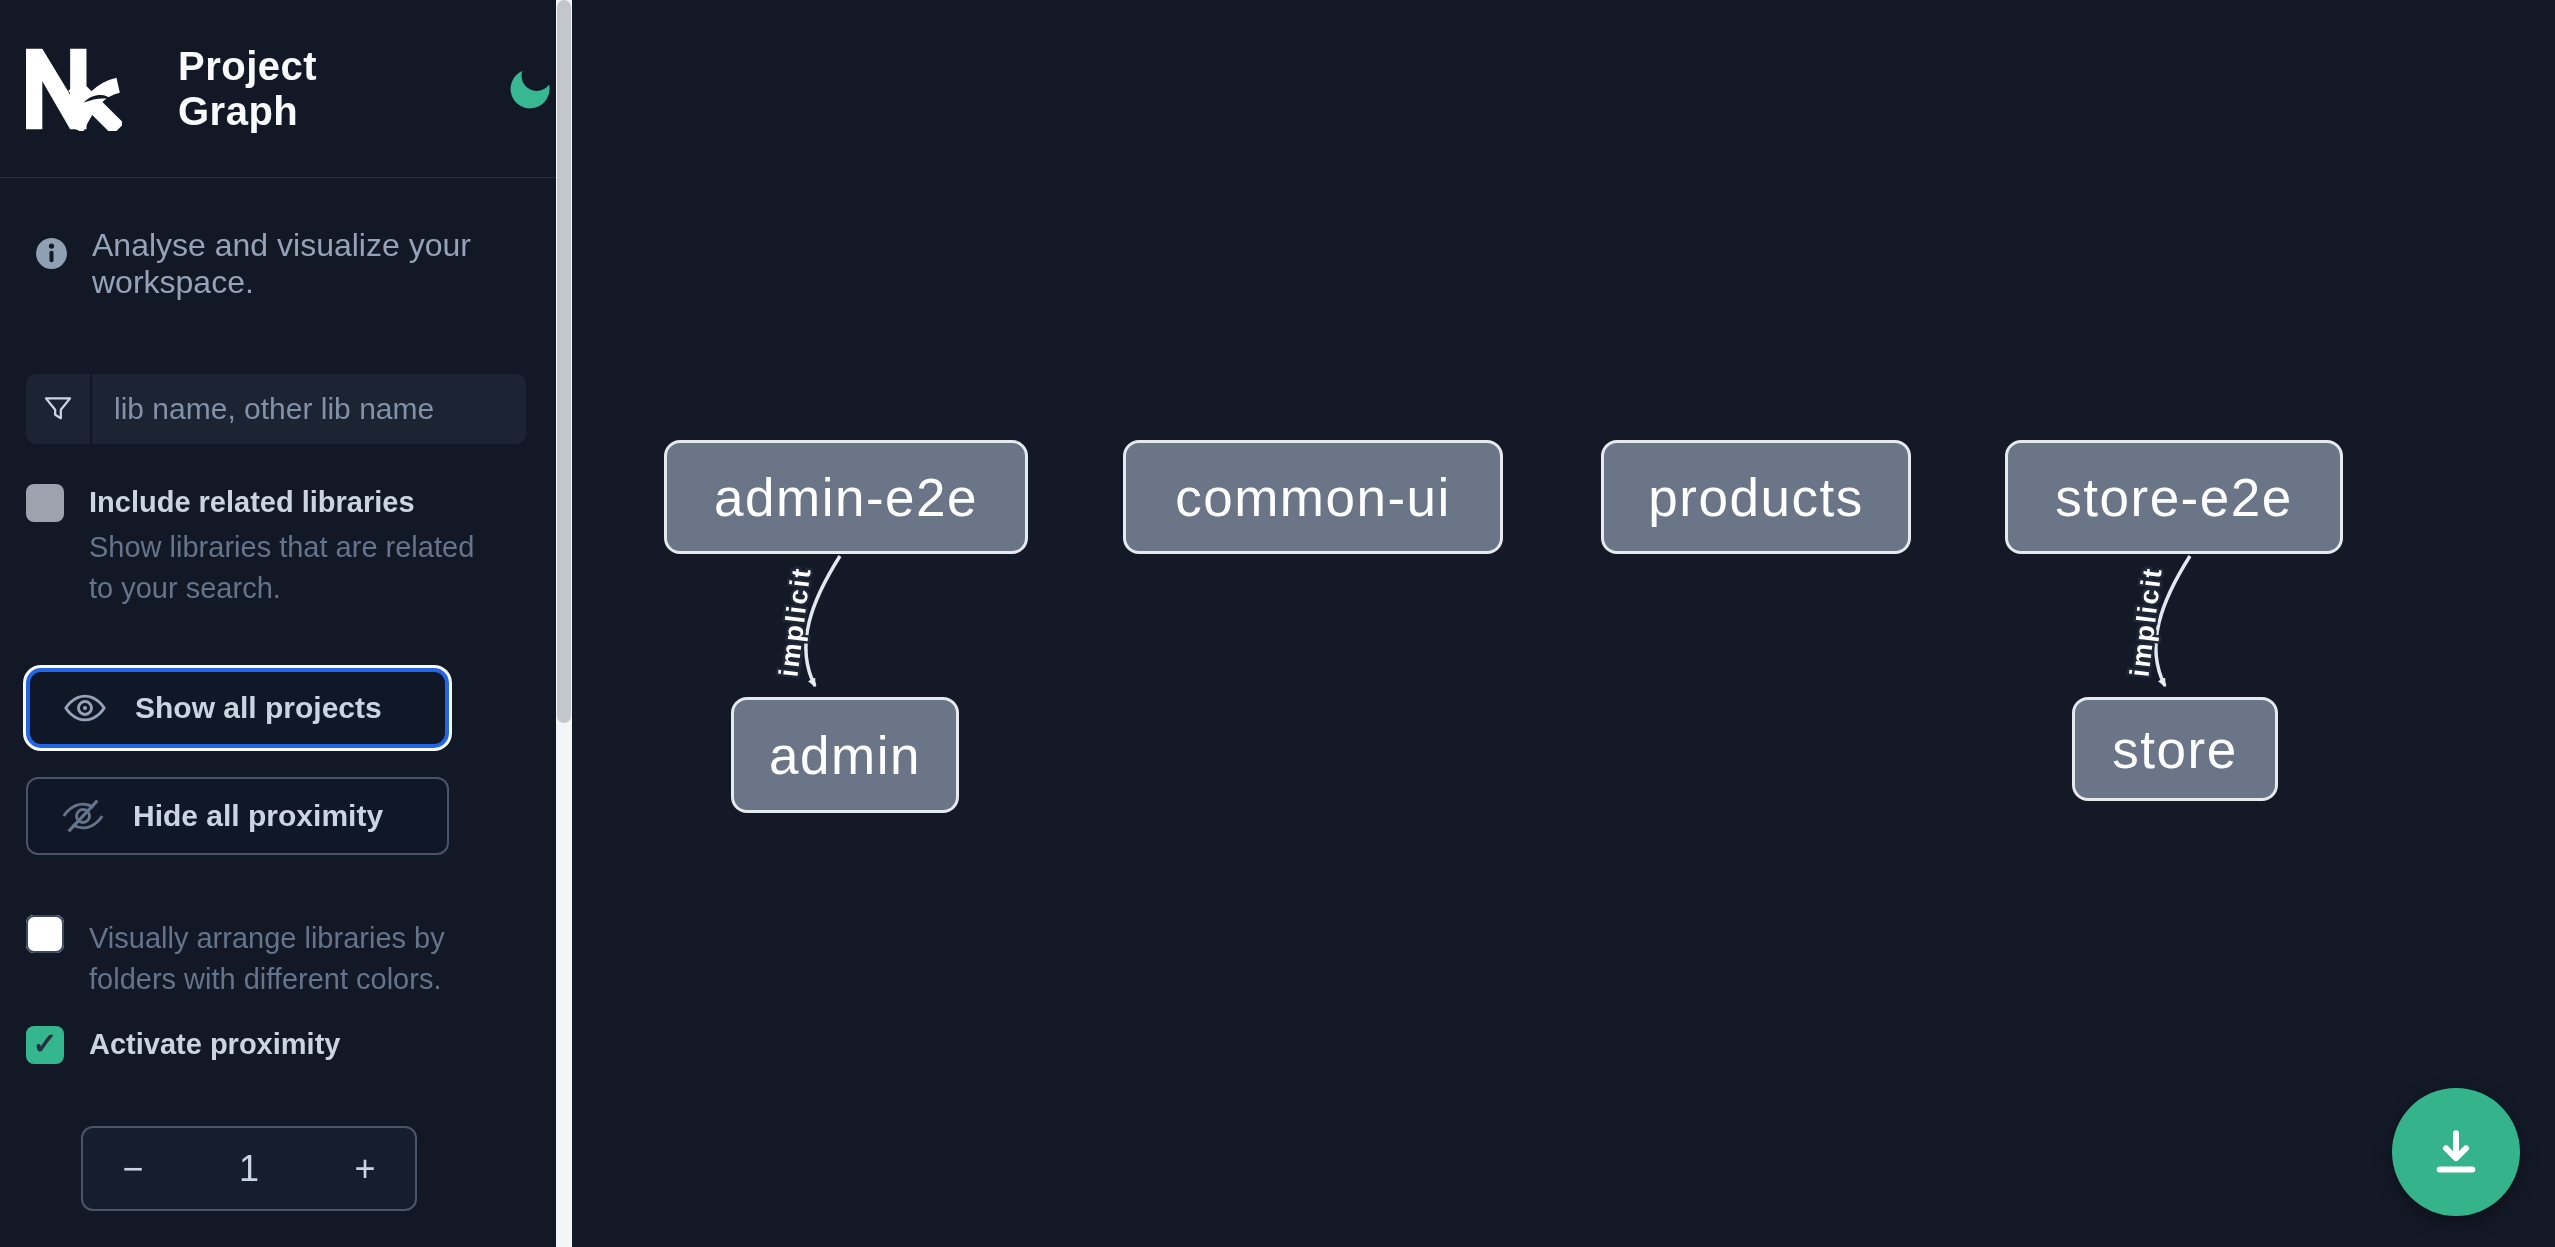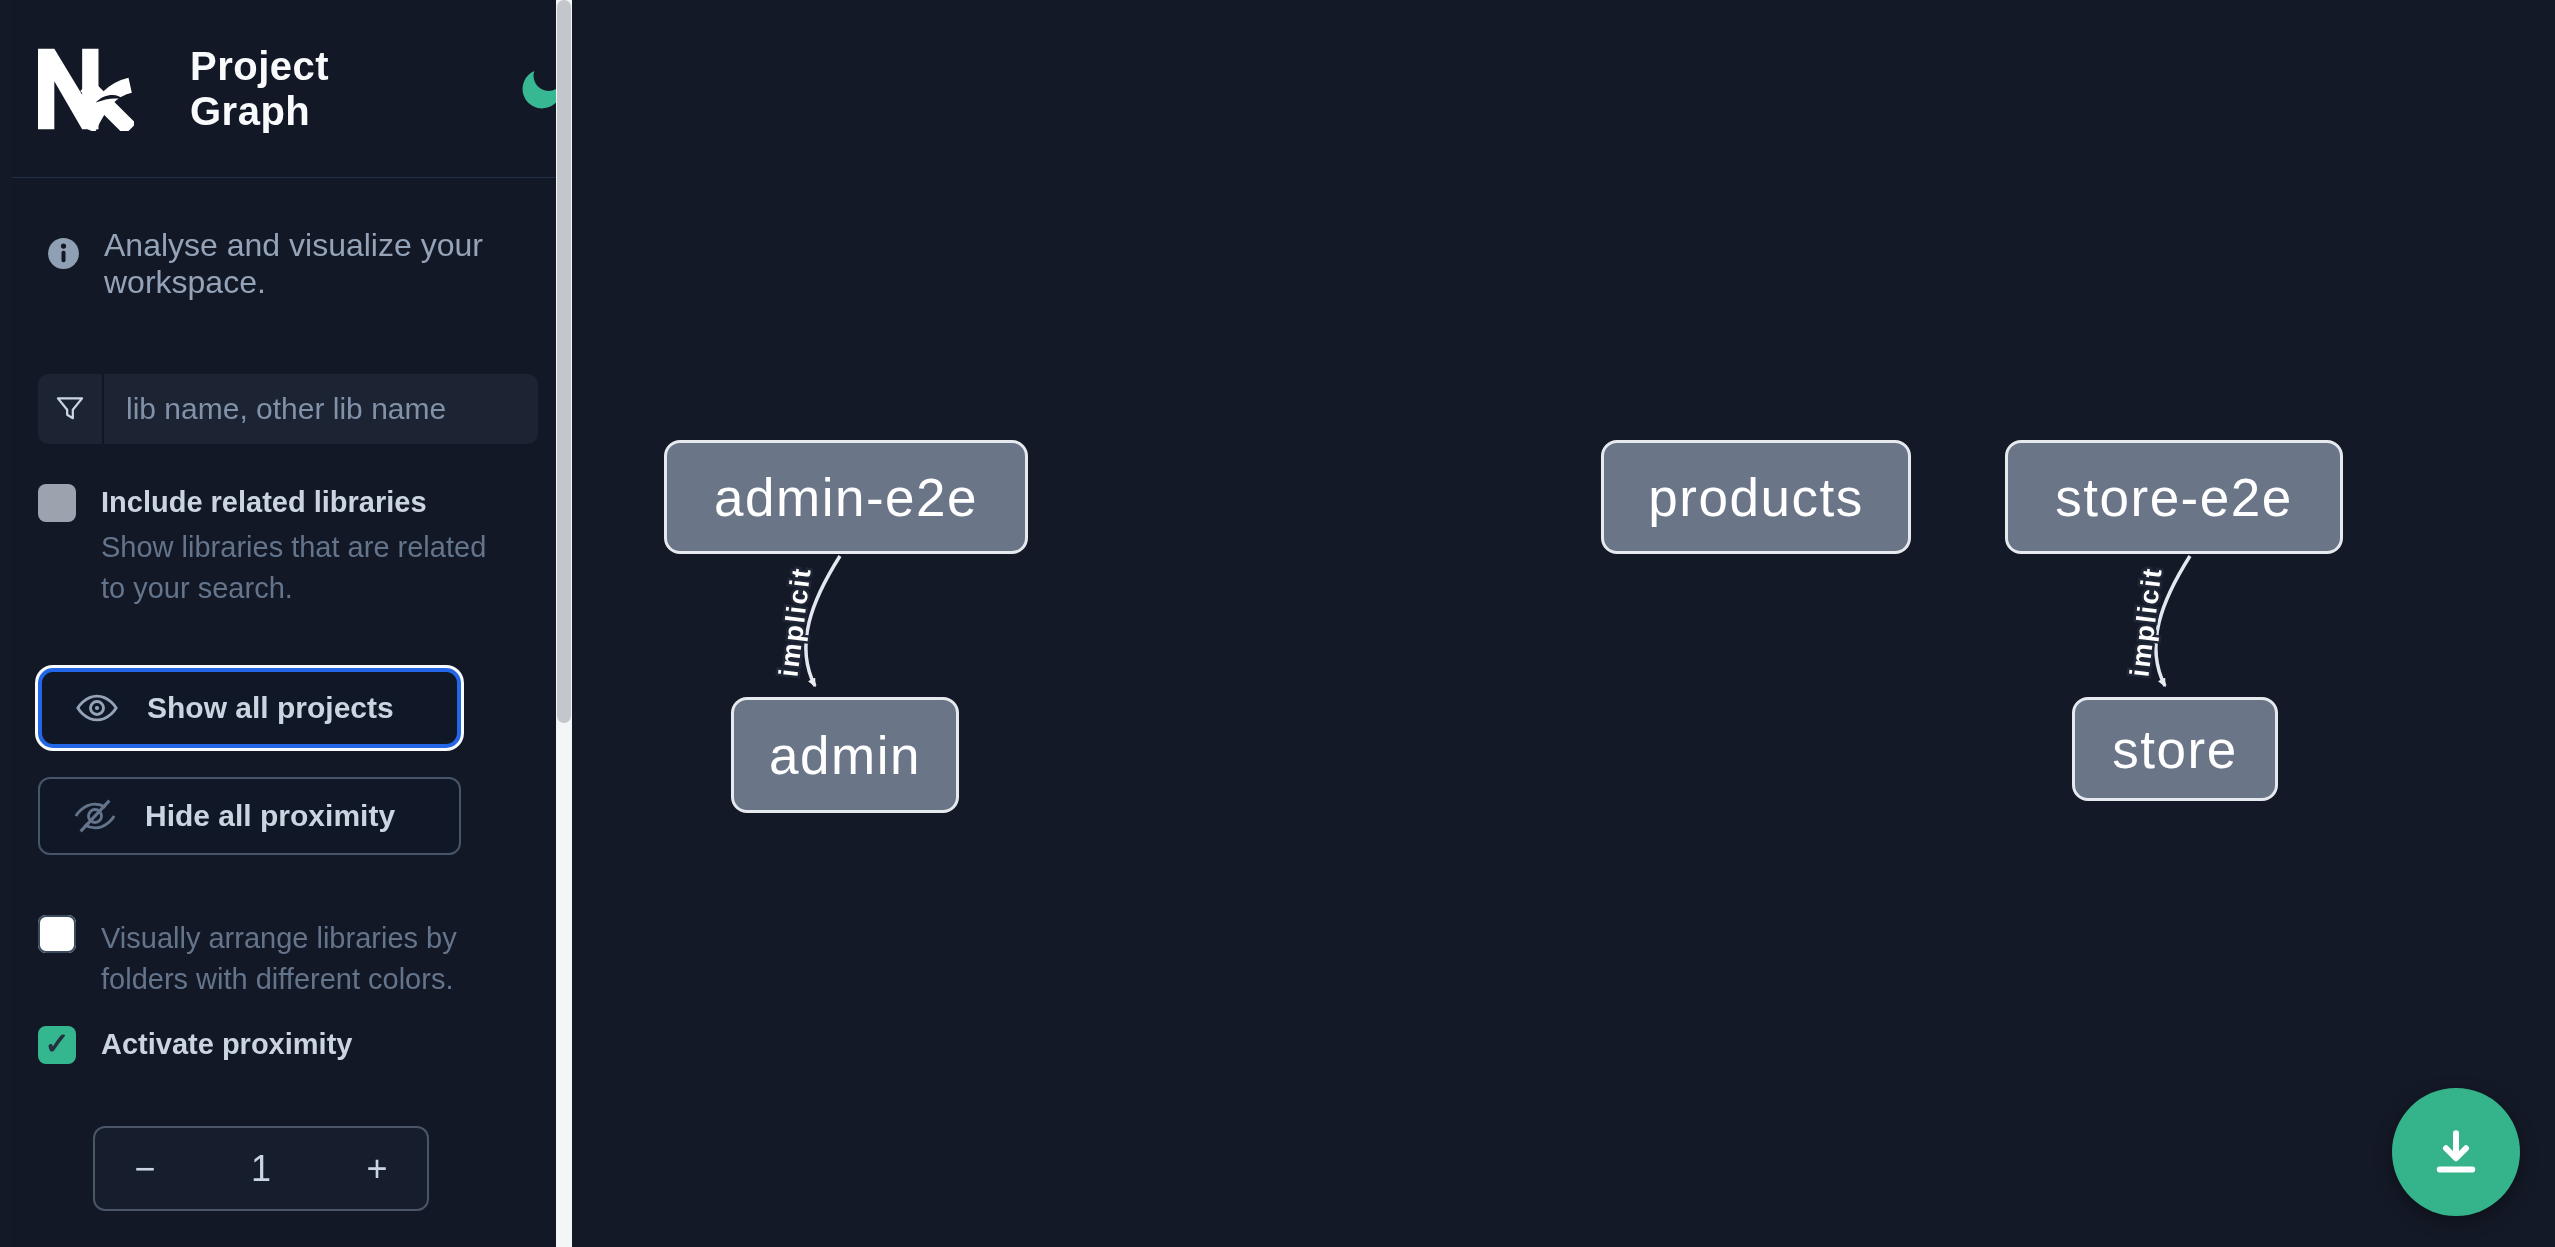--- a/index.html
+++ b/index.html
@@ -4,21 +4,21 @@
 <style>
   html,body{margin:0;padding:0;}
   body{
     width:2555px;height:1247px;overflow:hidden;position:relative;
     background:#141927;
     font-family:"Liberation Sans",sans-serif;
     -webkit-font-smoothing:antialiased;
   }
   
   .sidebar{
-    position:absolute;left:12px;top:0;width:556px;height:1247px;
+    position:absolute;left:0;top:0;width:556px;height:1247px;
     background:#131826;color:#cbd5e1;overflow:hidden;
   }
   .sb-header{
     height:178px;display:flex;align-items:center;
     padding-left:26px;box-sizing:border-box;
     border-bottom:1px solid #223047;
   }
   .logo-svg{width:96px;height:84px;flex:0 0 auto;}
   .app-title{
     margin-left:56px;font-size:40px;font-weight:600;color:#f8fafc;letter-spacing:.5px;
@@ -219,20 +219,21 @@
         <path d="M0,0 L9,4 L0,8 z" fill="#e8ecf1"></path>
       </marker>
     </defs>
     <path d="M 268 556 C 240 600, 222 645, 243 686" fill="none" stroke="#e2e8f0" stroke-width="3.5" marker-end="url(#arrow)"></path>
     <path d="M 1618 556 C 1590 600, 1572 645, 1593 686" fill="none" stroke="#e2e8f0" stroke-width="3.5" marker-end="url(#arrow)"></path>
     <text class="edge-label" x="225" y="622" text-anchor="middle" dominant-baseline="middle" transform="rotate(-83 225 622)">implicit</text>
     <text class="edge-label" x="1576" y="622" text-anchor="middle" dominant-baseline="middle" transform="rotate(-83 1576 622)">implicit</text>
   </svg>
 
   <div class="node" style="left:92px;top:440px;width:364px;height:114px;">admin-e2e</div>
+  <div class="node" style="left:551px;top:440px;width:380px;height:114px;">common-ui</div>
   <div class="node" style="left:1029px;top:440px;width:310px;height:114px;">products</div>
   <div class="node" style="left:1433px;top:440px;width:338px;height:114px;">store-e2e</div>
   <div class="node" style="left:159px;top:697px;width:228px;height:116px;">admin</div>
   <div class="node" style="left:1500px;top:697px;width:206px;height:104px;">store</div>
 </div>
 
 <button class="fab">
   <svg width="60" height="60" viewBox="0 0 24 24">
     <path d="M12 4.5v9" stroke="#ffffff" stroke-width="2.4" stroke-linecap="round" fill="none"></path>
     <path d="M8 10.5l4 4 4-4" stroke="#ffffff" stroke-width="2.4" stroke-linecap="round" stroke-linejoin="round" fill="none"></path>

